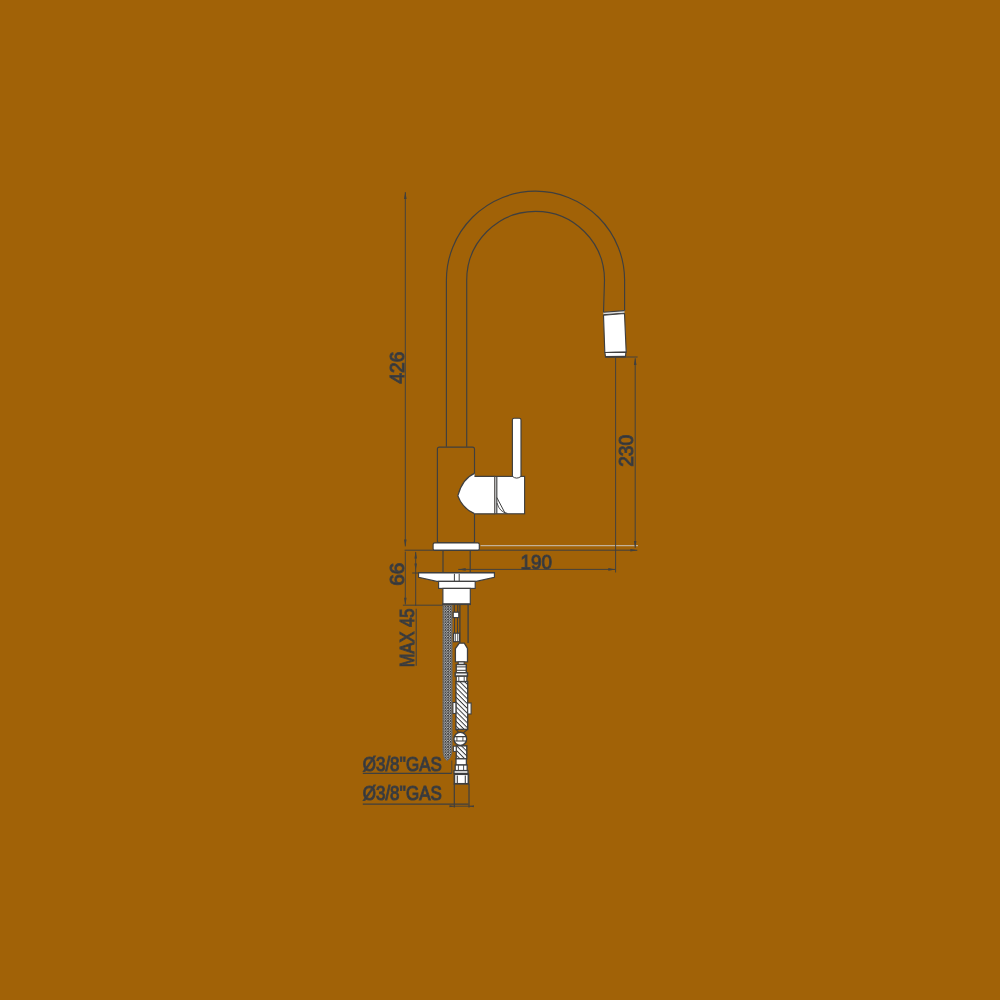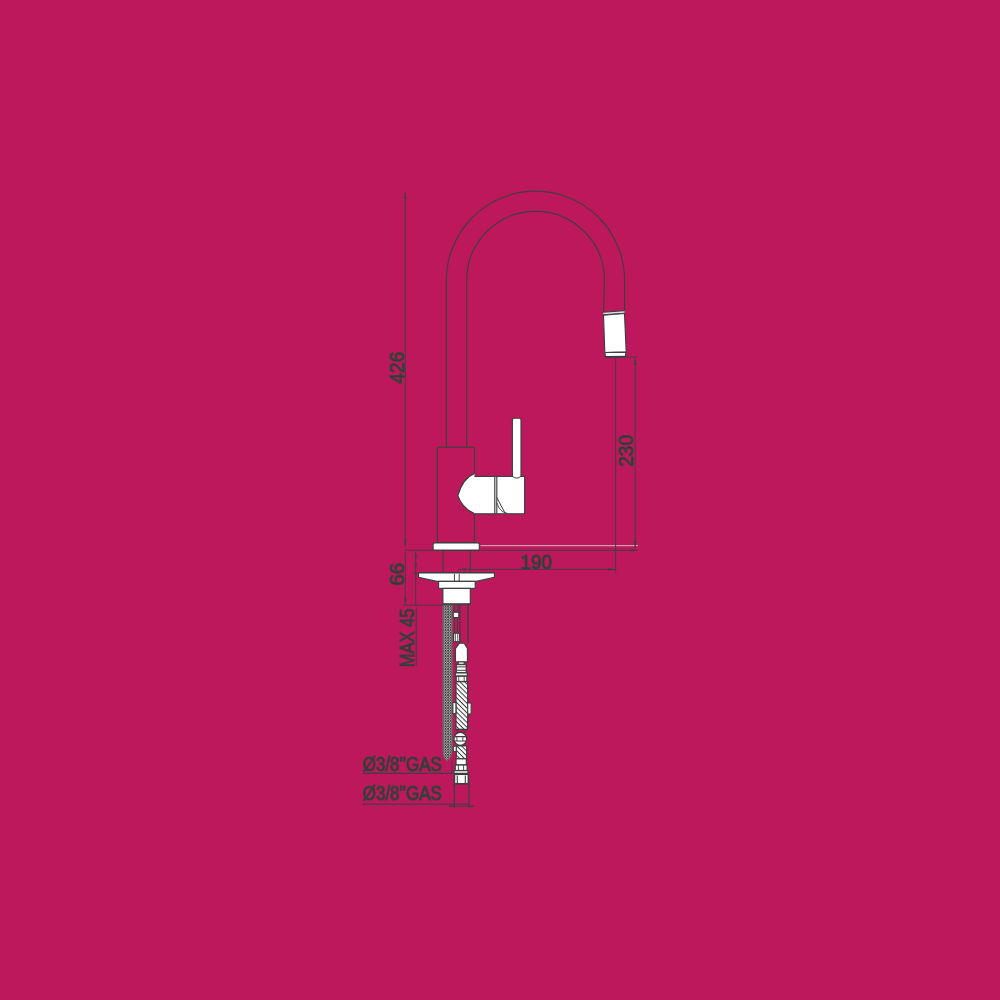--- a/index.html
+++ b/index.html
@@ -1,16 +1,16 @@
 <!DOCTYPE html>
 <html><head>
 <meta charset="utf-8">
 <style>
   html,body{margin:0;padding:0;background:#ffffff;}
-  .page{width:1000px;height:1000px;position:relative;background:#be185d;overflow:hidden;}
+  .page{width:1000px;height:1000px;position:relative;background:#a16207;overflow:hidden;}
   text{font-family:"Liberation Sans",sans-serif;fill:#333;}
 </style>
 </head>
 <body>
 <div class="page">
 <svg width="1000" height="1000" viewBox="0 0 1000 1000" style="filter:blur(0.35px)">
 <defs>
   <pattern id="dots" width="2.6" height="2.6" patternUnits="userSpaceOnUse">
     <rect width="2.6" height="2.6" fill="#cfcfcf"></rect>
     <circle cx="0.8" cy="0.8" r="0.95" fill="#2f2f2f"></circle>

